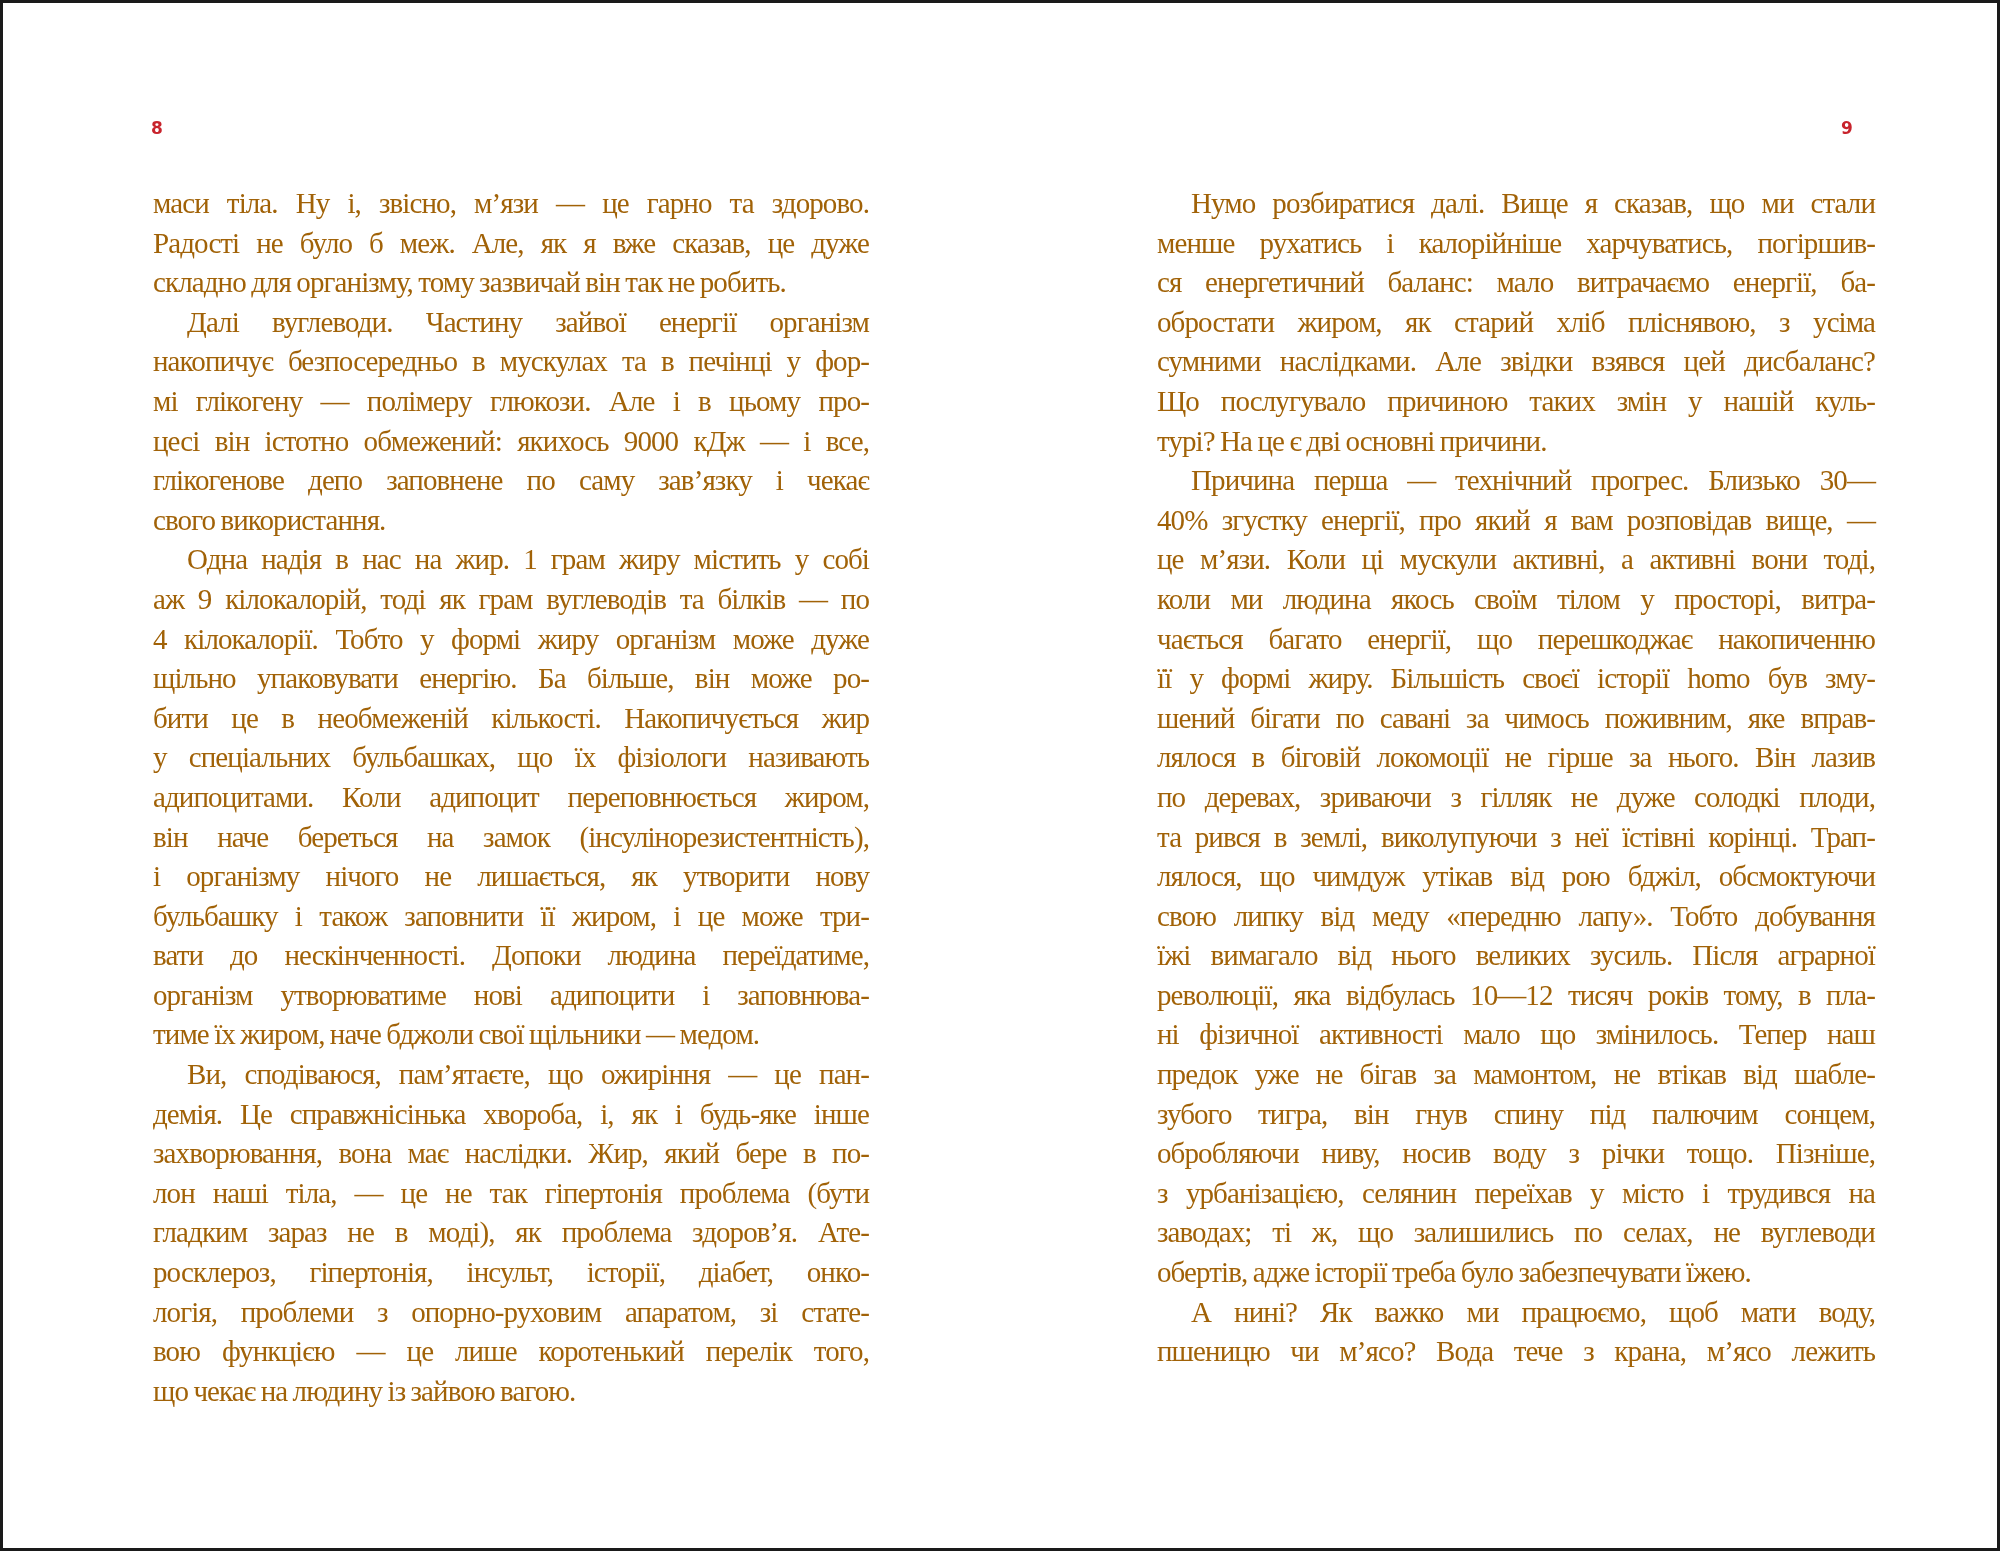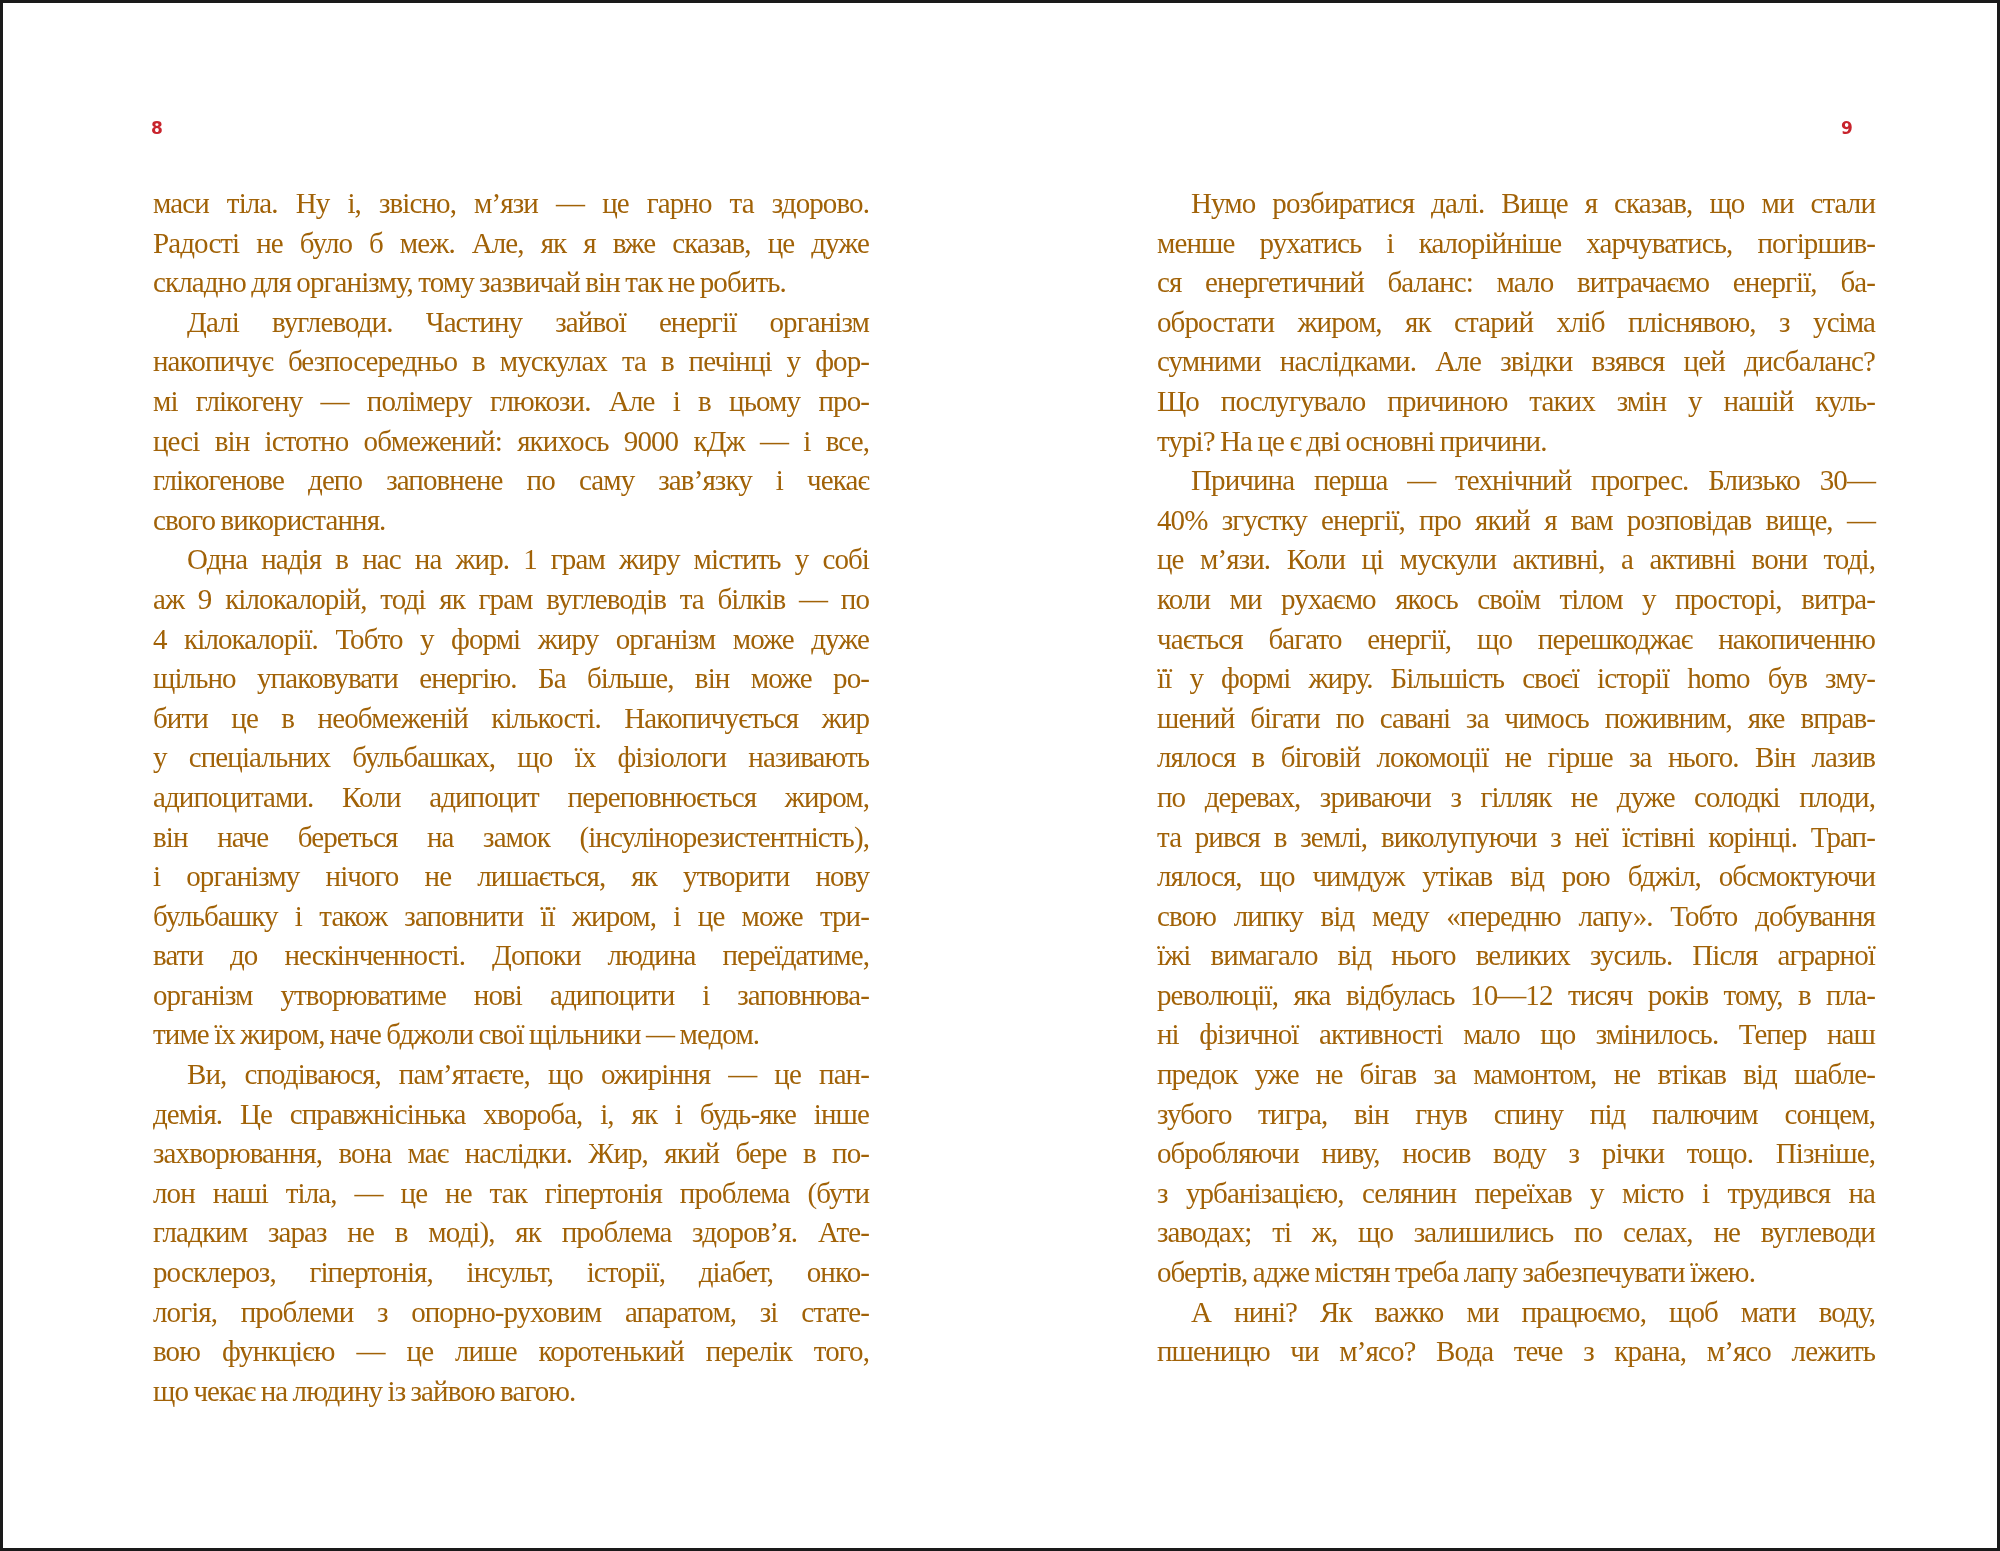--- a/index.html
+++ b/index.html
@@ -107,35 +107,35 @@
         <span class="line indent">Нумо розбиратися далі. Вище я сказав, що ми стали</span>
         <span class="line">менше рухатись і калорійніше харчуватись, погіршив-</span>
         <span class="line">ся енергетичний баланс: мало витрачаємо енергії, ба-</span>
         <span class="line">обростати жиром, як старий хліб пліснявою, з усіма</span>
         <span class="line">сумними наслідками. Але звідки взявся цей дисбаланс?</span>
         <span class="line">Що послугувало причиною таких змін у нашій куль-</span>
         <span class="line last">турі? На це є дві основні причини.</span>
         <span class="line indent">Причина перша — технічний прогрес. Близько 30—</span>
         <span class="line">40% згустку енергії, про який я вам розповідав вище, —</span>
         <span class="line">це м’язи. Коли ці мускули активні, а активні вони тоді,</span>
-        <span class="line">коли ми рухаємо якось своїм тілом у просторі, витра-</span>
+        <span class="line">коли ми людина якось своїм тілом у просторі, витра-</span>
         <span class="line">чається багато енергії, що перешкоджає накопиченню</span>
         <span class="line">її у формі жиру. Більшість своєї історії homo був зму-</span>
         <span class="line">шений бігати по савані за чимось поживним, яке вправ-</span>
         <span class="line">лялося в біговій локомоції не гірше за нього. Він лазив</span>
         <span class="line">по деревах, зриваючи з гілляк не дуже солодкі плоди,</span>
         <span class="line">та рився в землі, виколупуючи з неї їстівні корінці. Трап-</span>
         <span class="line">лялося, що чимдуж утікав від рою бджіл, обсмоктуючи</span>
         <span class="line">свою липку від меду «передню лапу». Тобто добування</span>
         <span class="line">їжі вимагало від нього великих зусиль. Після аграрної</span>
         <span class="line">революції, яка відбулась 10—12 тисяч років тому, в пла-</span>
         <span class="line">ні фізичної активності мало що змінилось. Тепер наш</span>
         <span class="line">предок уже не бігав за мамонтом, не втікав від шабле-</span>
         <span class="line">зубого тигра, він гнув спину під палючим сонцем,</span>
         <span class="line">обробляючи ниву, носив воду з річки тощо. Пізніше,</span>
         <span class="line">з урбанізацією, селянин переїхав у місто і трудився на</span>
         <span class="line">заводах; ті ж, що залишились по селах, не вуглеводи</span>
-        <span class="line last">обертів, адже містян треба лапу забезпечувати їжею.</span>
+        <span class="line last">обертів, адже історії треба було забезпечувати їжею.</span>
         <span class="line indent">А нині? Як важко ми працюємо, щоб мати воду,</span>
         <span class="line">пшеницю чи м’ясо? Вода тече з крана, м’ясо лежить</span>
       </div>
   </div>
 </div>
 
 </body></html>

